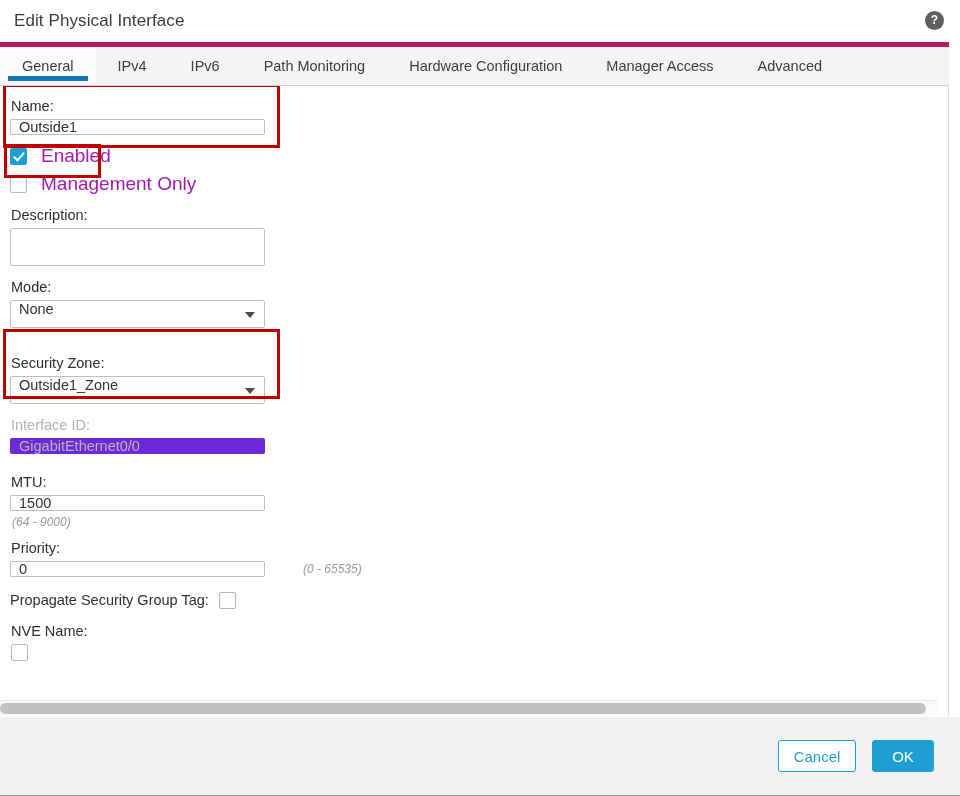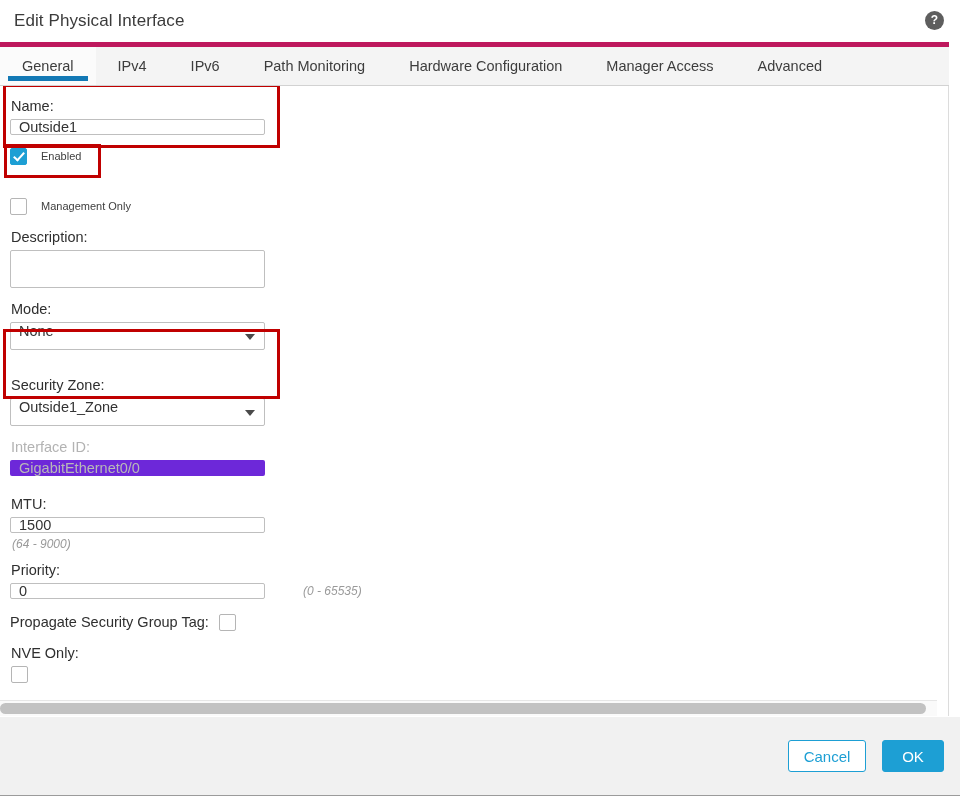--- a/index.html
+++ b/index.html
@@ -195,22 +195,22 @@
   .cbox.checked::after {
     content: "";
     position: absolute;
     left: 5px; top: 1px;
     width: 4px; height: 9px;
     border: solid #ffffff;
     border-width: 0 2px 2px 0;
     transform: rotate(42deg);
   }
   .cbox-label {
-    font-size: 11px;
-    color: #404040;
+    font-size: 19px;
+    color: #a21caf;
     margin-left: 14px;
     white-space: nowrap;
   }
 
   .inline-label {
     font-size: 14.5px;
     color: #2f2f2f;
     margin-right: 10px;
     white-space: nowrap;
   }
@@ -247,21 +247,21 @@
   
   .footer {
     flex: 0 0 80px;
     height: 80px;
     background: #f1f1f1;
     border-top: 1px solid #ffffff;
     border-bottom: 1px solid #9b9b9b;
     display: flex;
     align-items: center;
     justify-content: flex-end;
-    padding-right: 16px;
+    padding-right: 26px;
     box-sizing: border-box;
   }
   .btn {
     font-family: "Liberation Sans", sans-serif;
     font-size: 15px;
     height: 32px;
     min-width: 78px;
     border-radius: 3px;
     cursor: pointer;
     display: flex;
@@ -321,21 +321,21 @@
     <div class="form">
 
       <div class="lbl">Name:</div>
       <div class="field">Outside1</div>
 
       <div class="checkrow" style="margin-top:9px;">
         <div class="cbox checked"></div>
         <span class="cbox-label">Enabled</span>
       </div>
 
-      <div class="checkrow" style="margin-top:26px;">
+      <div class="checkrow" style="margin-top:4px;">
         <div class="cbox"></div>
         <span class="cbox-label">Management Only</span>
       </div>
 
       <div class="lbl" style="margin-top:9px;">Description:</div>
       <div class="field tall"></div>
 
       <div class="lbl" style="margin-top:11px;">Mode:</div>
       <div class="selectbox">
         <span>None</span>
@@ -359,21 +359,21 @@
       <div class="rowline">
         <div class="field">0</div>
         <div class="hint">(0 - 65535)</div>
       </div>
 
       <div class="checkrow" style="margin-top:11px;">
         <span class="inline-label">Propagate Security Group Tag:</span>
         <div class="cbox"></div>
       </div>
 
-      <div class="lbl" style="margin-top:9px;">NVE Only:</div>
+      <div class="lbl" style="margin-top:9px;">NVE Name:</div>
       <div class="cbox" style="margin-left:1px;"></div>
 
     </div>
 
     <div class="redbox" style="left:3px; top:-2px; width:277px; height:64px;"></div>
     <div class="redbox" style="left:4px; top:58px; width:97px; height:34px;"></div>
     <div class="redbox" style="left:3px; top:243px; width:277px; height:70px;"></div>
 
     <div class="hscroll-track">
       <div class="hscroll-thumb"></div>

